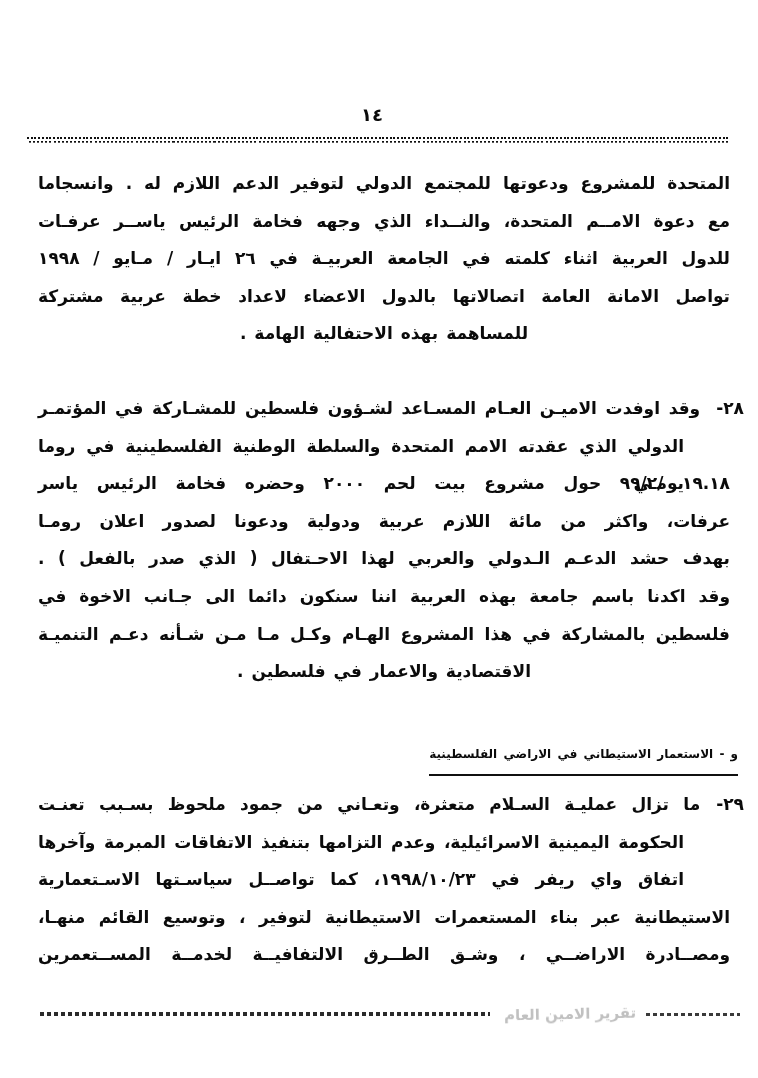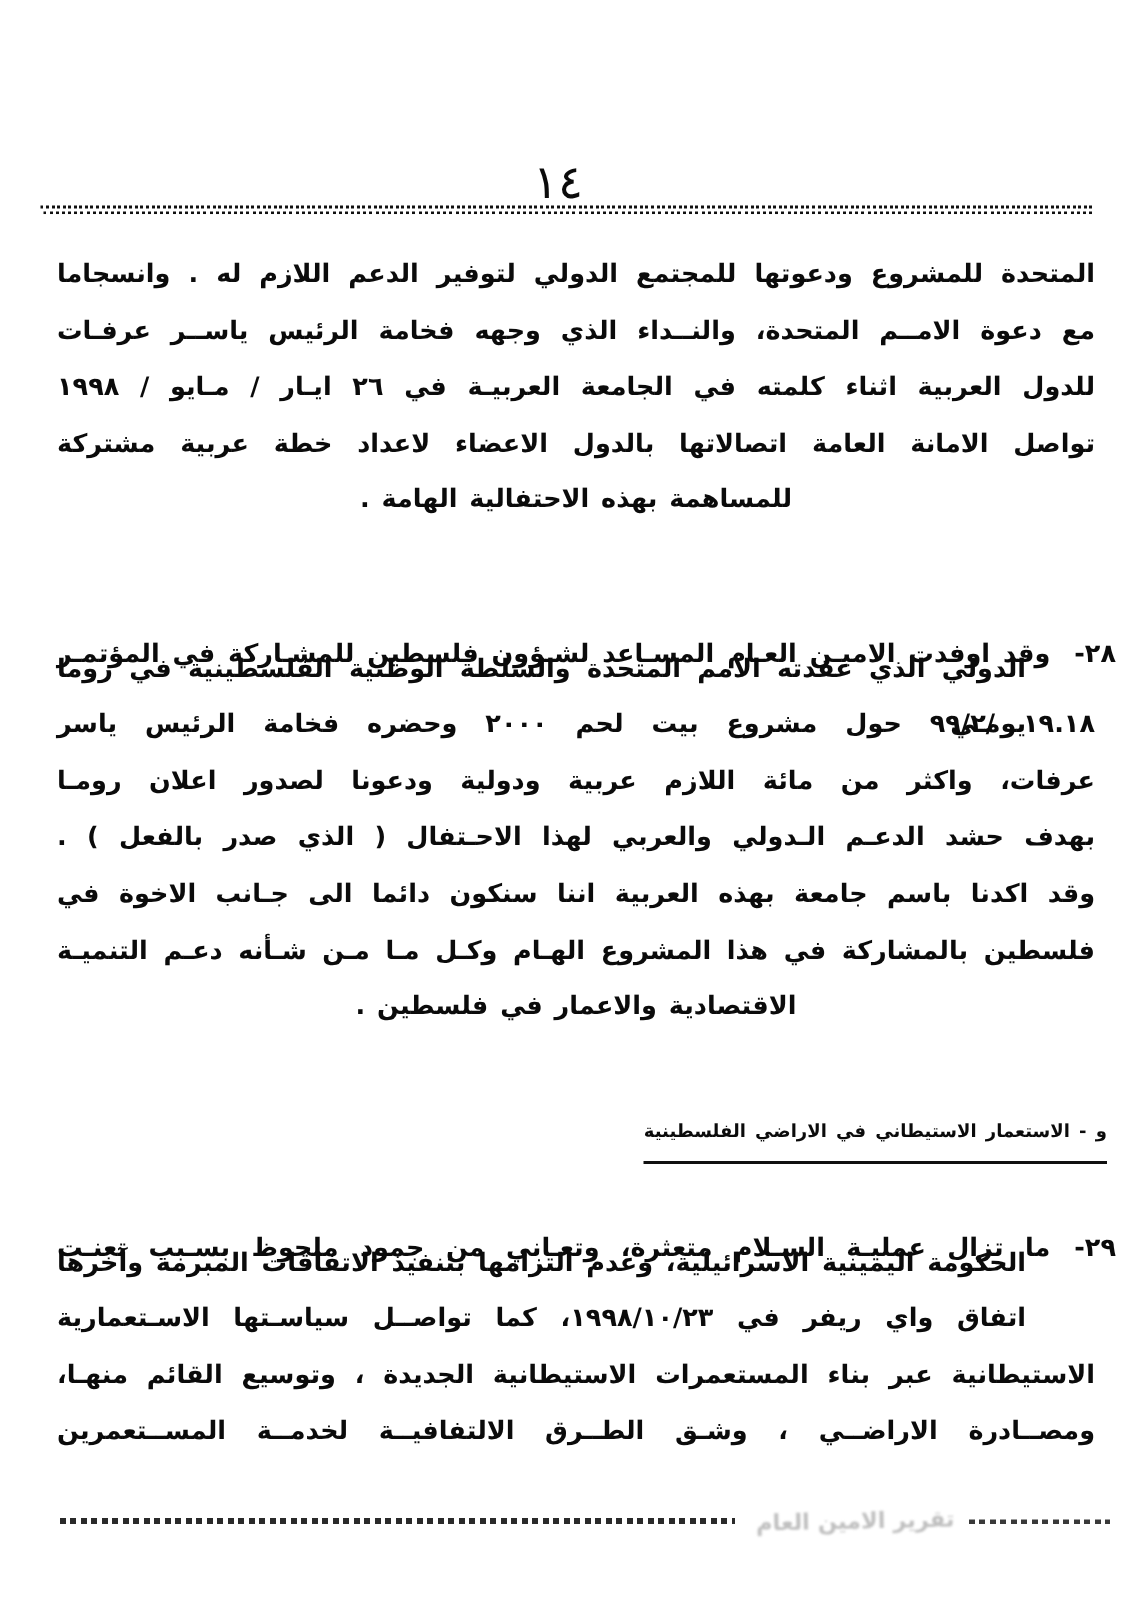--- a/index.html
+++ b/index.html
@@ -8,21 +8,21 @@
     width:758px;height:1078px;
     background:#ffffff;
     font-family:"DejaVu Sans",sans-serif;
     color:#0b0b0b;
     direction:rtl;
     overflow:hidden;
   }
   .page-number{
     position:absolute;top:104px;left:0;right:14px;
     text-align:center;
-    font-size:31px;font-weight:400;
+    font-size:18px;font-weight:700;
     letter-spacing:2px;
   }
   .top-separator{
     position:absolute;top:137px;left:27px;right:28px;height:6px;
     background-image:
       repeating-linear-gradient(90deg,#101010 0 2px,transparent 2px 3.7px),
       repeating-linear-gradient(90deg,#101010 0 2px,transparent 2px 4.1px);
     background-size:100% 2.3px,100% 1.7px;
     background-position:0 0,2px 100%;
     background-repeat:no-repeat;
@@ -38,21 +38,21 @@
     text-align:justify;
     text-align-last:justify;
     white-space:normal;
   }
   .indent{padding-right:46px;}
   .center{
     text-align:right;text-align-last:center;
     white-space:normal;
   }
   .numline{margin-right:-14px;}
-  .numline .num{margin-left:16px;display:inline-block;margin-top:28px;}
+  .numline .num{margin-left:16px;display:inline-block;}
   .p1{top:165px;}
   .p28{top:390px;}
   .heading-block{
     position:absolute;top:737px;right:20px;left:38px;
     text-align:right;
   }
   .heading-text{
     display:inline-block;
     font-size:12px;font-weight:700;
     line-height:34px;
@@ -119,21 +119,21 @@
   <div class="heading-block">
     <span class="heading-text">و - الاستعمار الاستيطاني في الاراضي الفلسطينية</span>
   </div>
 
   <div class="textcol p29">
     <div class="line just numline">
       <span class="num">٢٩-</span><span>ما تزال عمليـة السـلام متعثرة، وتعـاني من جمود ملحوظ بسـبب تعنـت</span>
     </div>
     <div class="line just indent">الحكومة اليمينية الاسرائيلية، وعدم التزامها بتنفيذ الاتفاقات المبرمة وآخرها</div>
     <div class="line just indent">اتفاق واي ريفر في ١٩٩٨/١٠/٢٣، كما تواصــل سياسـتها الاسـتعمارية</div>
-    <div class="line just">الاستيطانية عبر بناء المستعمرات الاستيطانية الجديدة ، وتوسيع القائم منهـا،</div>
+    <div class="line just">الاستيطانية عبر بناء المستعمرات الاستيطانية لتوفير ، وتوسيع القائم منهـا،</div>
     <div class="line just">ومصــادرة الاراضــي ، وشـق الطــرق الالتفافيــة لخدمــة المســتعمرين</div>
   </div>
 
   <div class="footer-row">
     <div class="dash-long"></div>
     <div class="stamp">تقرير الامين العام</div>
     <div class="dash-short"></div>
   </div>
 
 </div>

